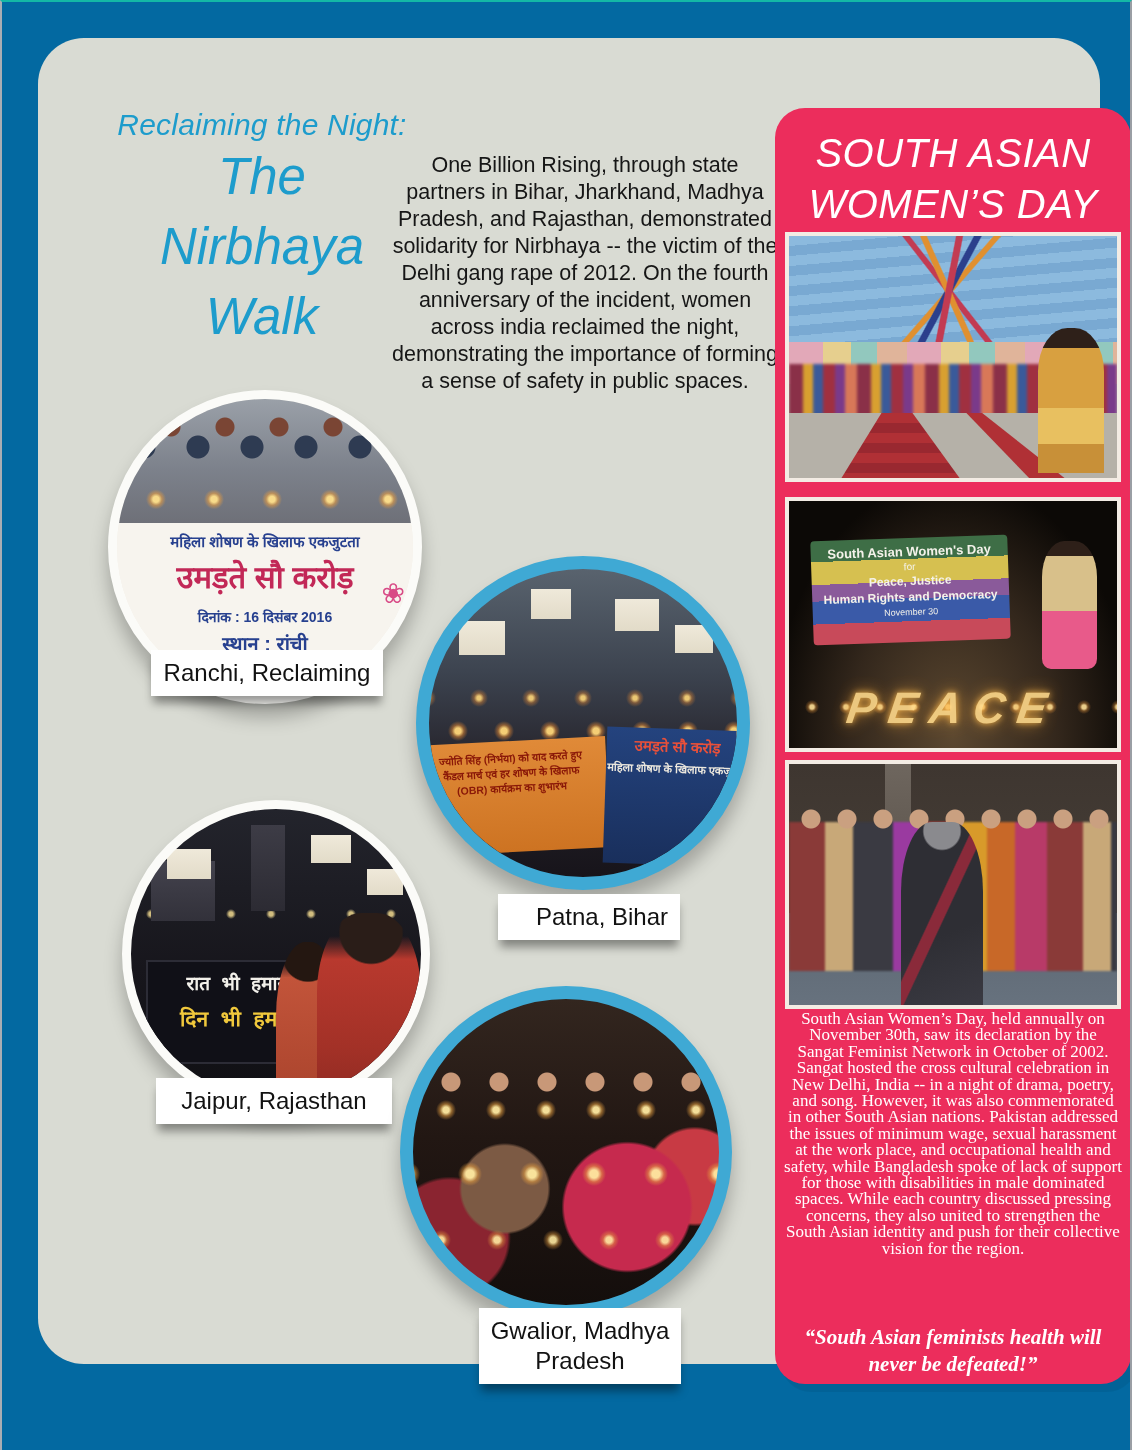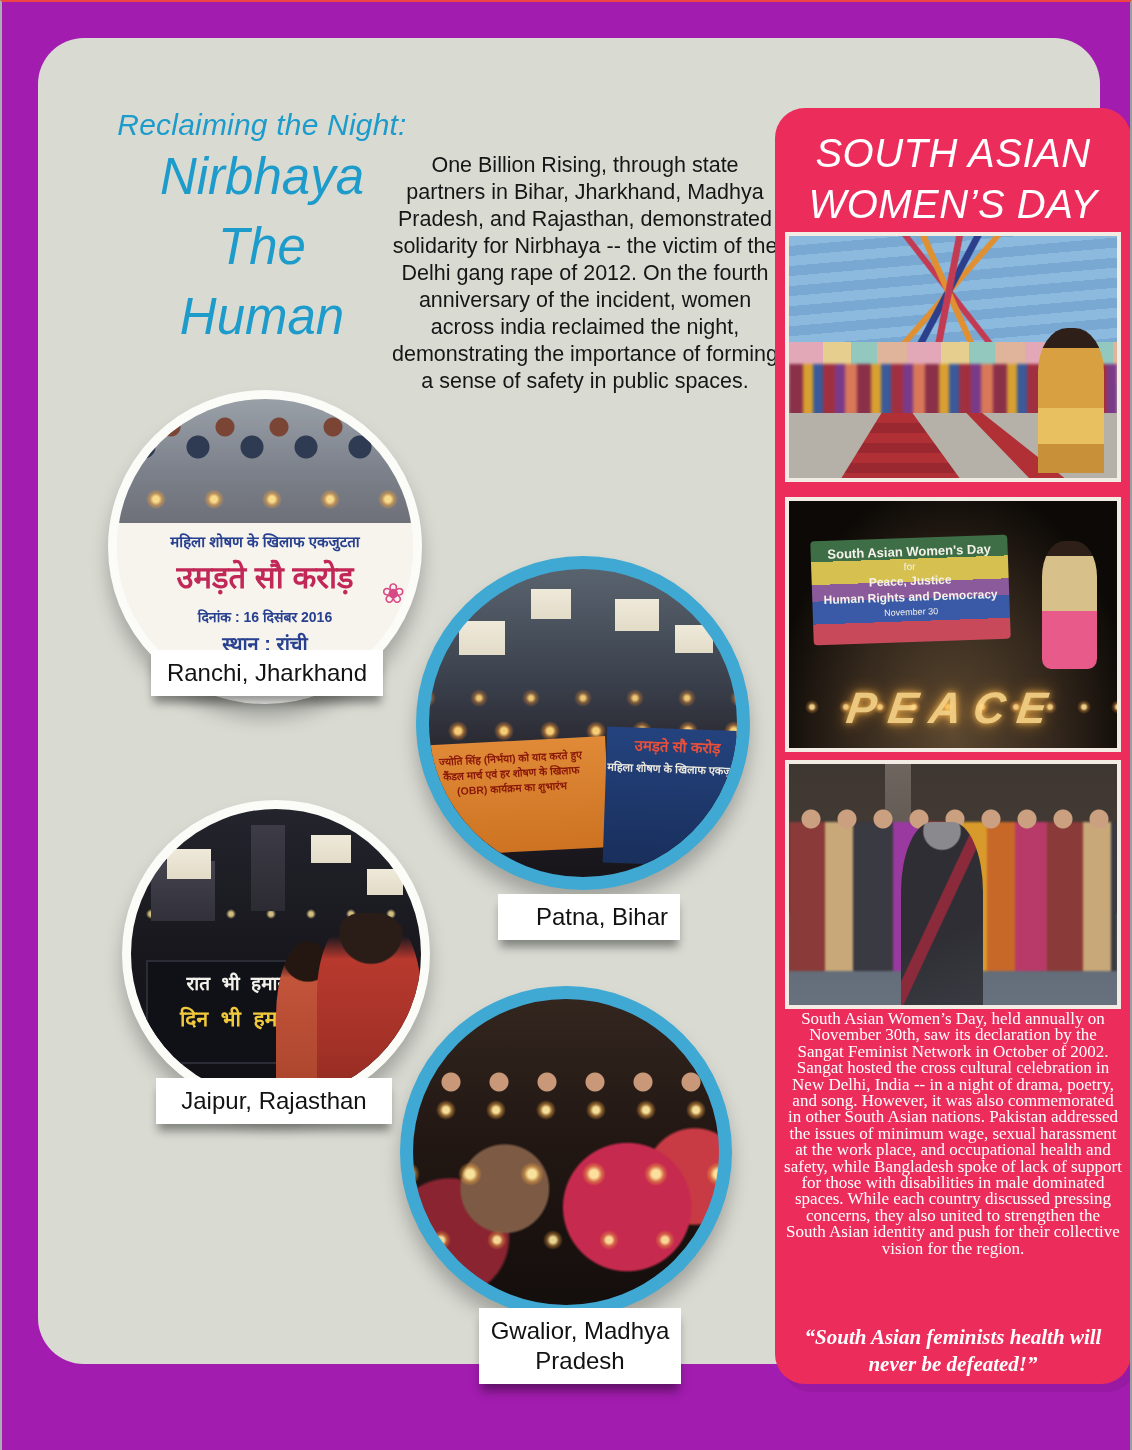--- a/index.html
+++ b/index.html
@@ -1,19 +1,19 @@
 <!DOCTYPE html>
 <html><head>
 <meta charset="utf-8">
 <style>
   html,body{margin:0;padding:0;background:#e8e8e8;}
   #page{
-    position:relative;width:1132px;height:1450px;background:#a21caf;
+    position:relative;width:1132px;height:1450px;background:#0369a1;
     font-family:"Liberation Sans", sans-serif;overflow:hidden;
-    border-top:2px solid #ef4444;border-left:2px solid #a9adb3;border-right:2px solid #9a9ea4;
+    border-top:2px solid #14b8a6;border-left:2px solid #a9adb3;border-right:2px solid #9a9ea4;
     box-sizing:border-box;
   }
   .abs{position:absolute;}
 
   
   #canvas{left:36px;top:36px;width:1062px;height:1326px;background:#d9dbd3;border-radius:46px;}
 
   
   #kicker{left:62px;top:70px;width:324px;text-align:center;color:#1d9ccc;
     font-style:italic;font-size:30px;letter-spacing:.2px;}
@@ -183,38 +183,38 @@
     font-size:21px;line-height:27px;}
 </style>
 </head>
 <body>
 
 <div id="page">
   <div id="canvas" class="abs">
 
     <div id="kicker" class="abs">Reclaiming the Night:</div>
     <div id="main-title" class="abs">
+      <div class="tl">The</div>
       <div class="tl">Nirbhaya</div>
-      <div class="tl">The</div>
-      <div class="tl">Human</div>
+      <div class="tl">Walk</div>
     </div>
 
     <div id="intro" class="abs">One Billion Rising, through state partners in Bihar, Jharkhand, Madhya Pradesh, and Rajasthan, demonstrated solidarity for Nirbhaya -- the victim of the Delhi gang rape of 2012. On the fourth anniversary of the incident, women across india reclaimed the night, demonstrating the importance of forming a sense of safety in public spaces.</div>
 
     <div id="ph-ranchi" class="abs circle ring-white">
       <div id="ranchi-crowd" class="abs"></div>
       <div id="ranchi-banner" class="abs">
         <div class="rb1">महिला शोषण के खिलाफ एकजुटता</div>
         <div class="rb2">उमड़ते सौ करोड़</div>
         <div class="rb3">दिनांक : 16 दिसंबर 2016</div>
         <div class="rb4">स्थान : रांची</div>
       </div>
       <div id="ranchi-lotus" class="abs">❀</div>
     </div>
-    <div id="cap-ranchi" class="abs caption">Ranchi, Jharkhand</div>
+    <div id="cap-ranchi" class="abs caption">Ranchi, Reclaiming</div>
 
     <div id="ph-patna" class="abs circle ring-cyan">
       <div id="patna-orange" class="abs patna-banner">
         <div>ज्योति सिंह (निर्भया) को याद करते हुए</div>
         <div>कैंडल मार्च एवं हर शोषण के खिलाफ</div>
         <div>(OBR) कार्यक्रम का शुभारंभ</div>
       </div>
       <div id="patna-blue" class="abs patna-banner">
         <div class="pb1">उमड़ते सौ करोड़</div>
         <div class="pb2">महिला शोषण के खिलाफ एकजुटता</div>

